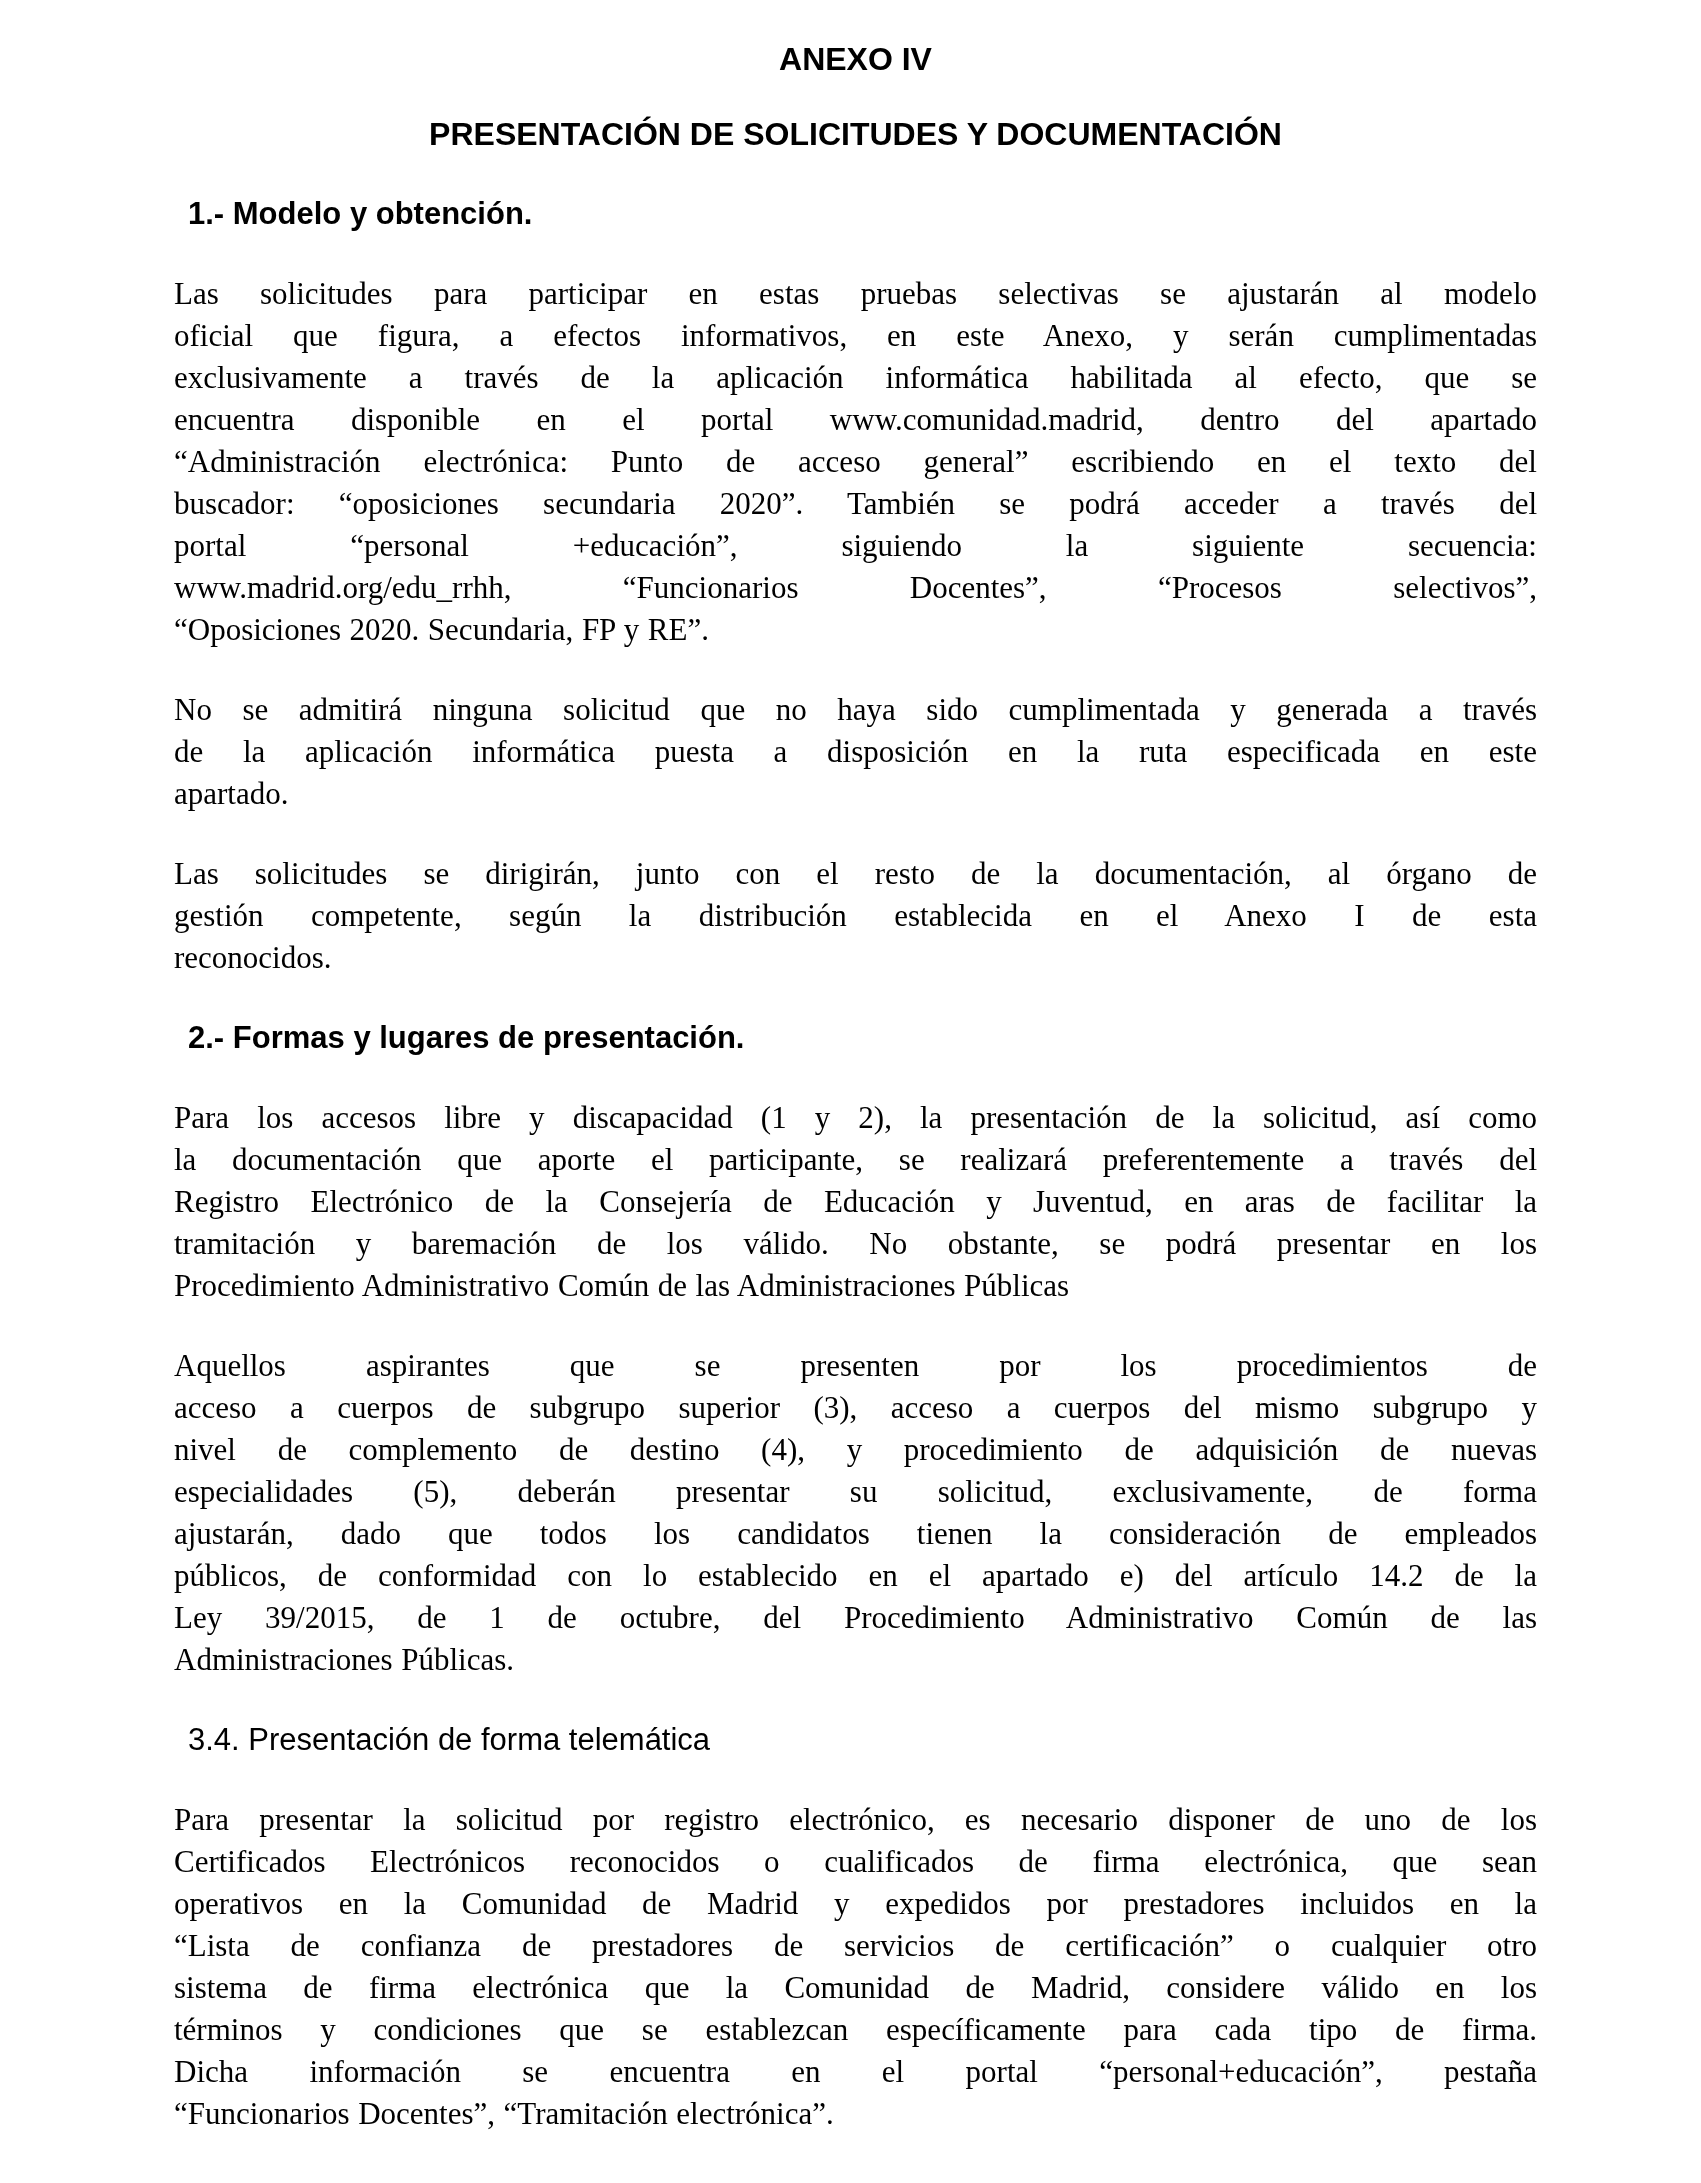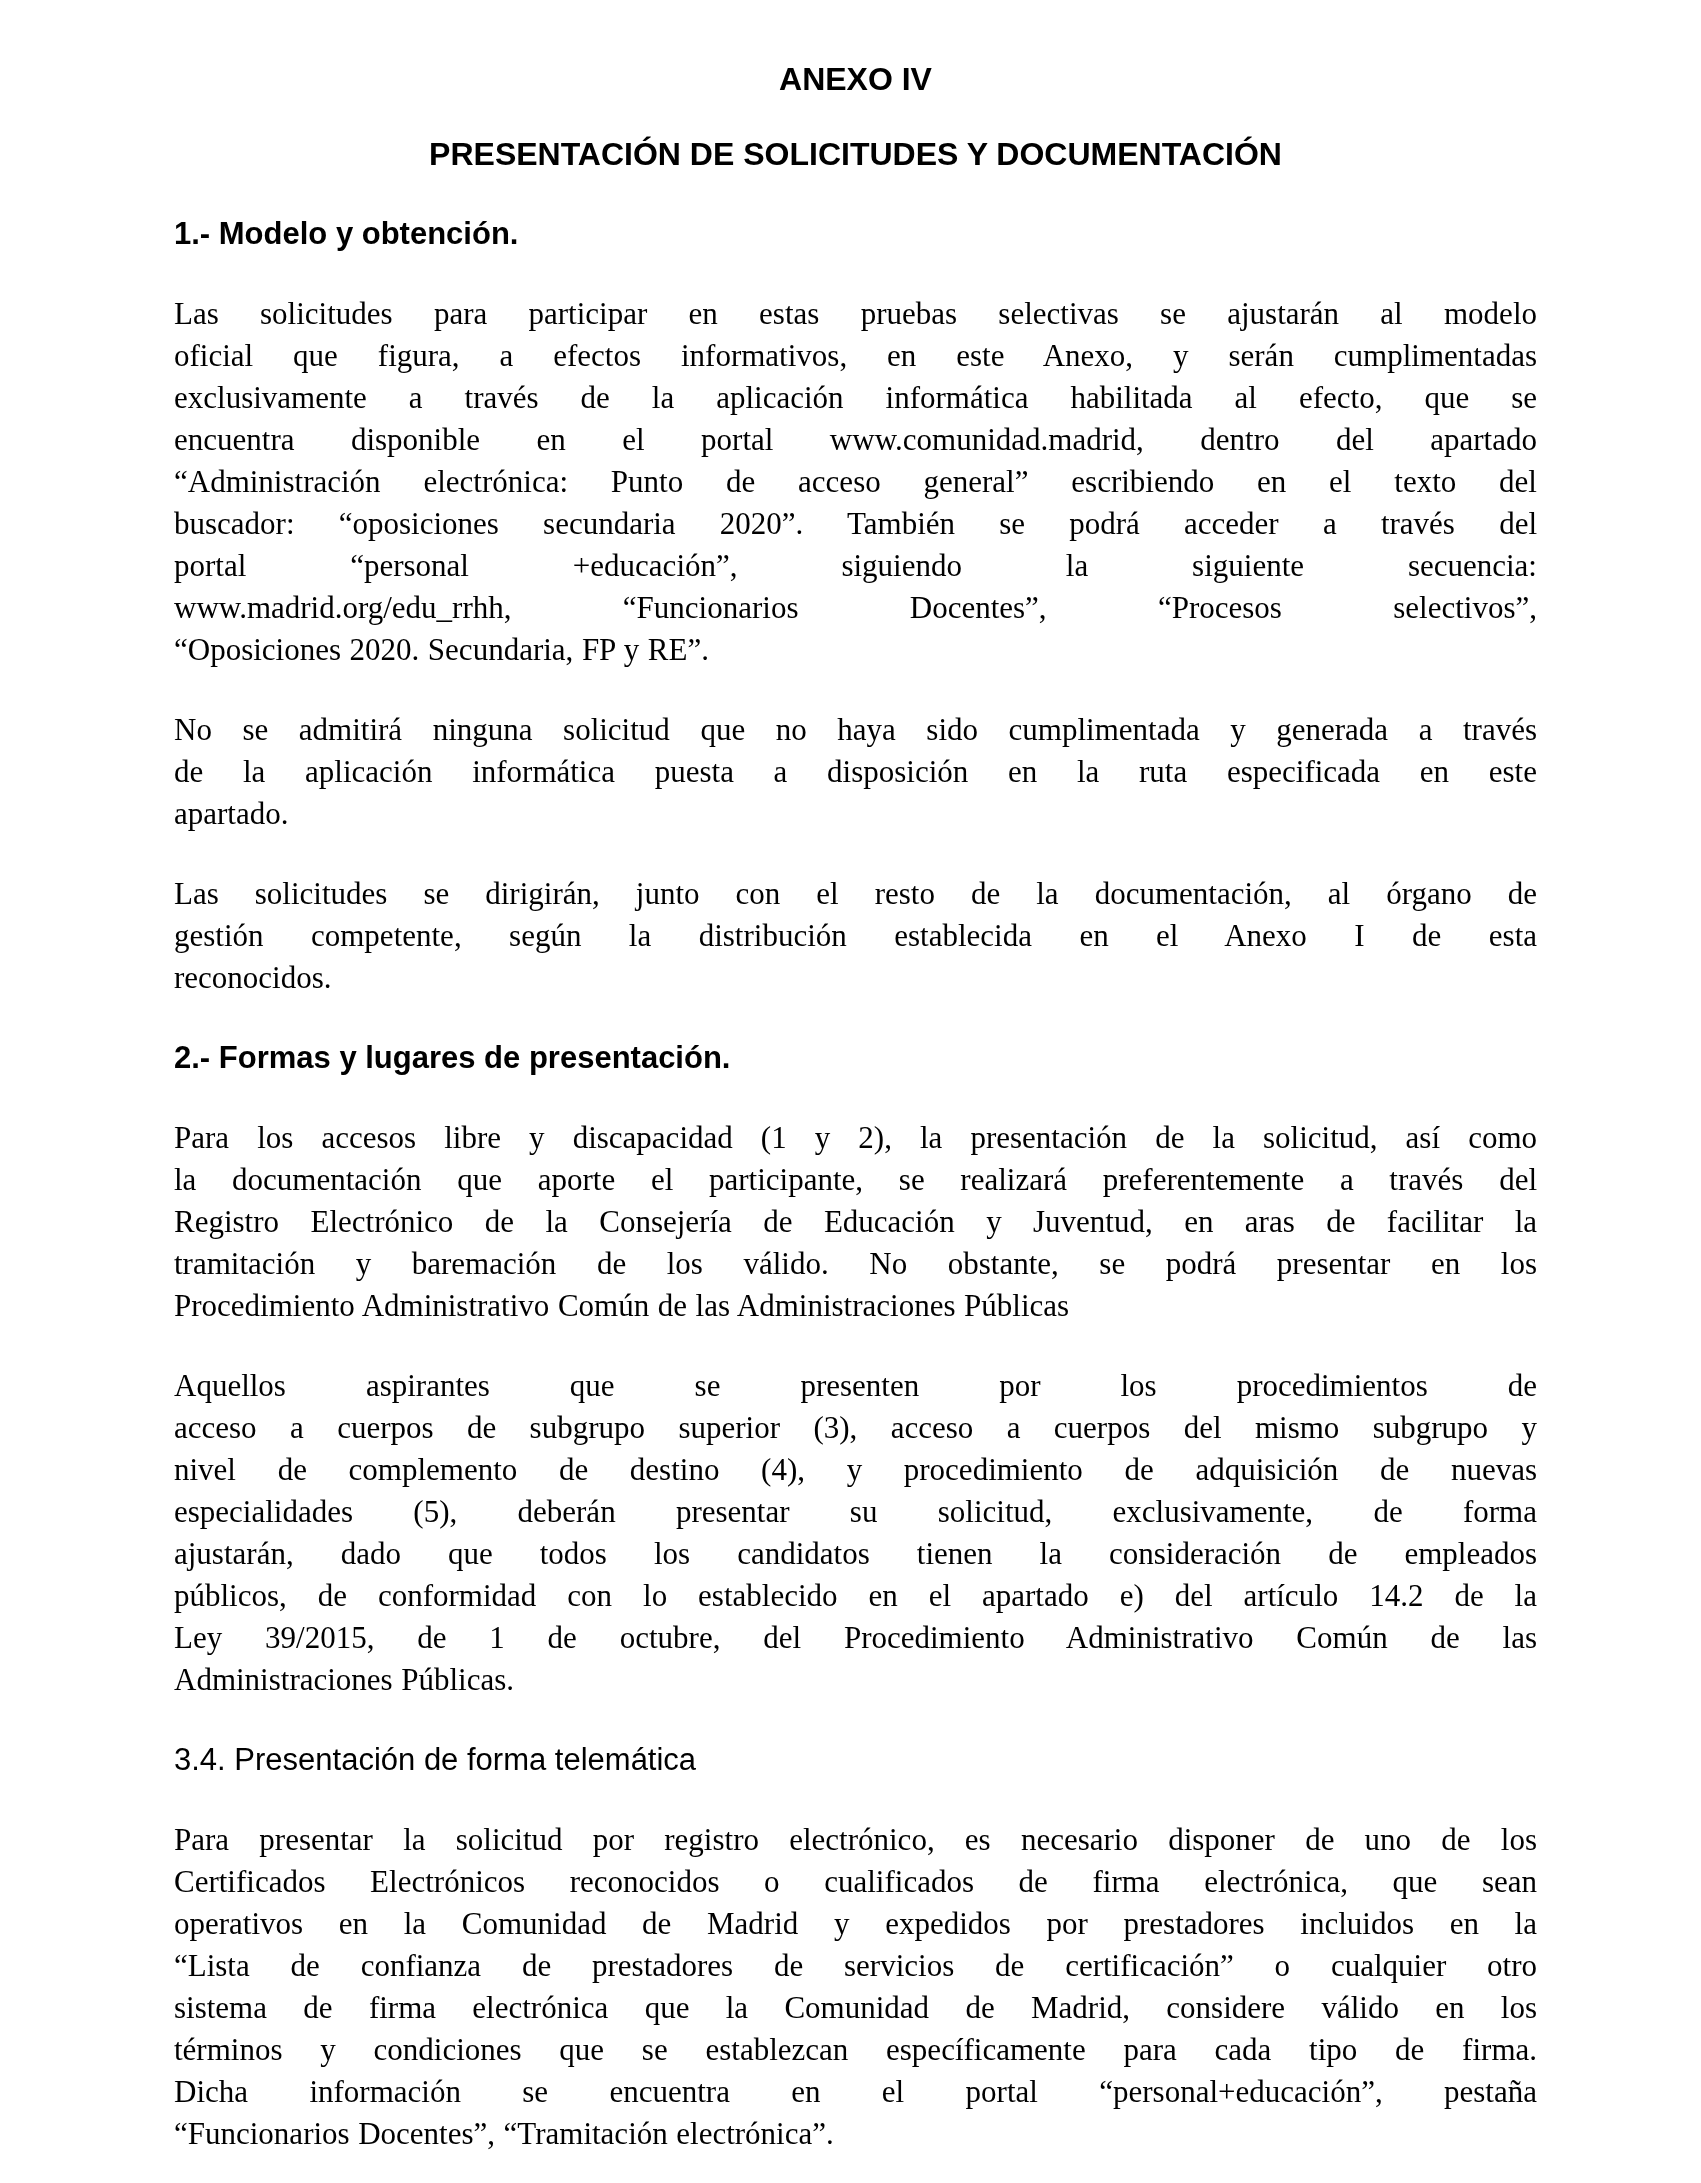--- a/index.html
+++ b/index.html
@@ -8,38 +8,39 @@
     background: #ffffff;
     color: #000000;
     font-family: "Liberation Sans", sans-serif;
     -webkit-font-smoothing: antialiased;
   }
   .page {
     box-sizing: border-box;
     width: 1702px;
     height: 2183px;
     background: #ffffff;
-    padding: 58px 165px 15px 174px;
+    padding: 38px 165px 15px 174px;
     overflow: hidden;
   }
   .doc-title {
     text-align: center;
     font-weight: bold;
     font-size: 32px;
     line-height: 42px;
     height: 42px;
   }
   .doc-title.first { margin-bottom: 33px; }
   .heading {
     font-weight: bold;
     font-size: 31px;
     line-height: 42px;
     height: 42px;
     margin-top: 38px;
     text-align: left;
+    margin-left: 14px;
   }
   .heading.regular { font-weight: normal; }
   .para {
     margin-top: 38px;
     font-size: 31px;
     line-height: 42px;
     font-family: Liberation Serif, serif;
   }
   .tline {
     text-align: justify;

